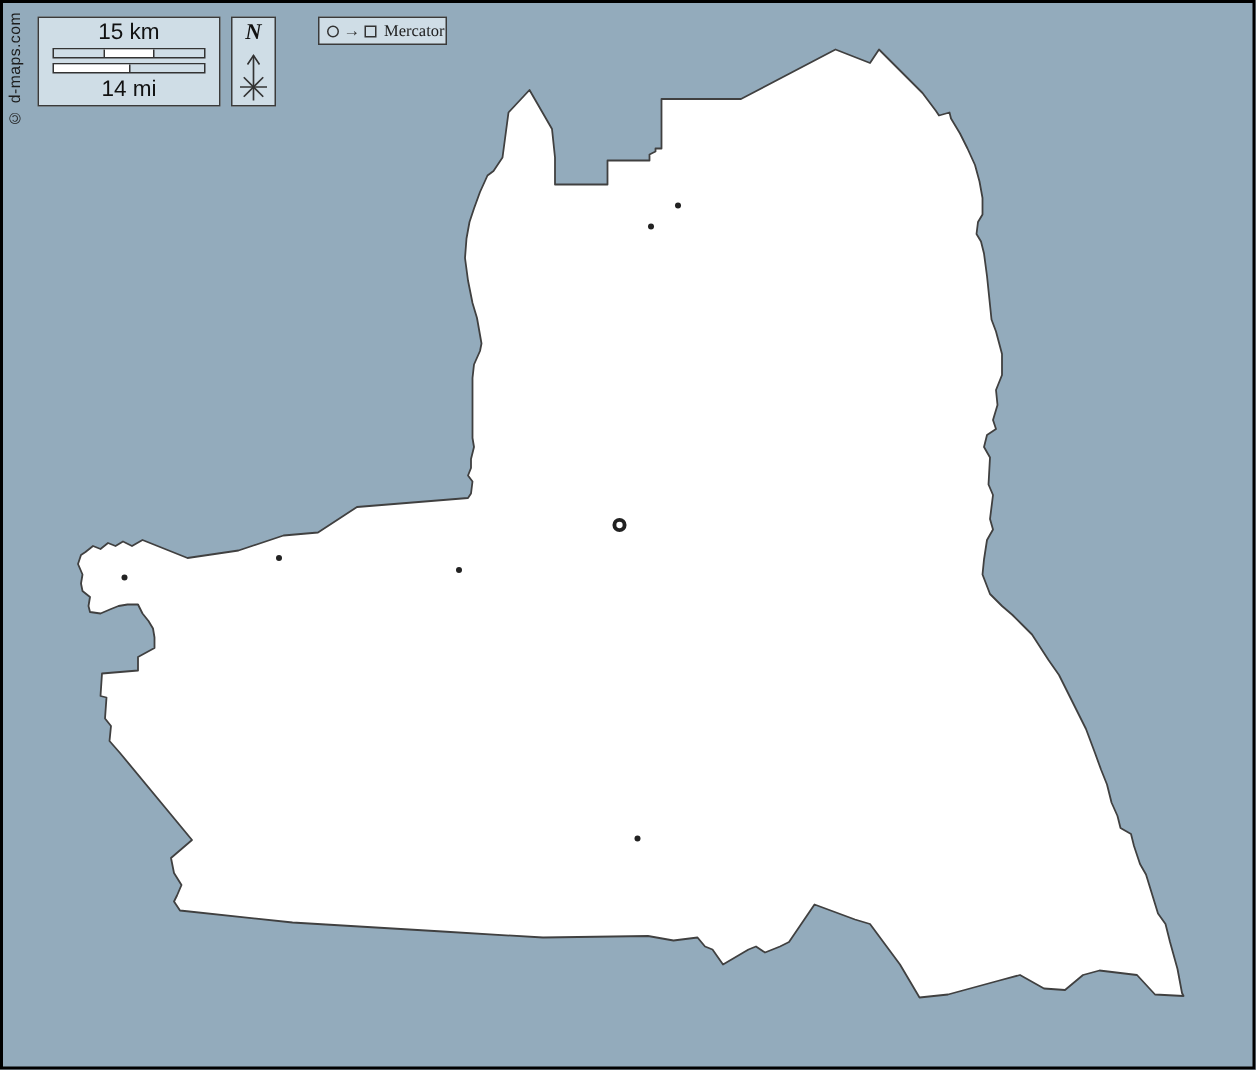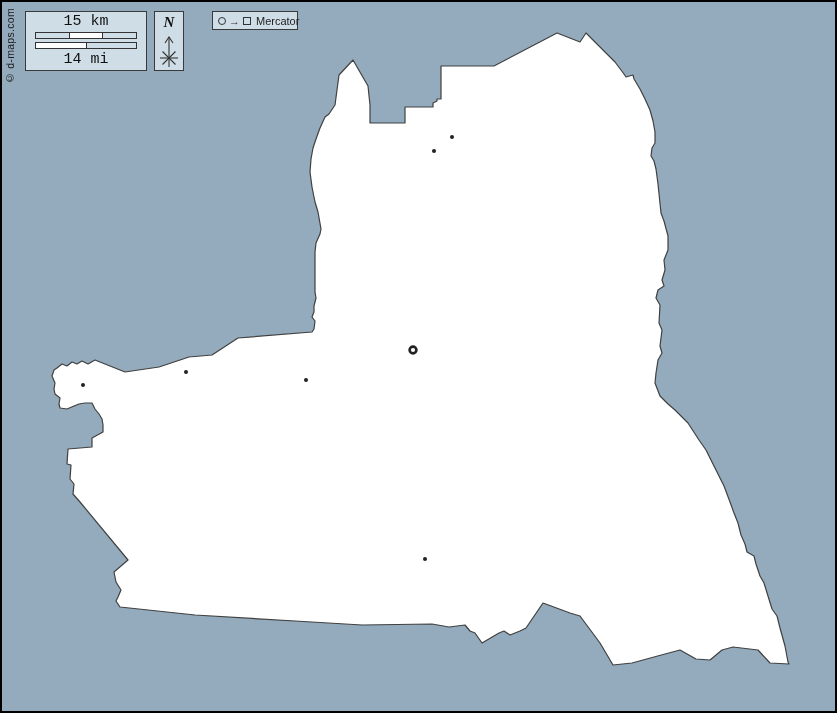--- a/index.html
+++ b/index.html
@@ -22,33 +22,33 @@
     white-space:nowrap;
   }
   
   .panel{
     position:absolute;
     background:var(--panel,#cfdde6);
     border:1px solid #3a3a3a;
     box-sizing:border-box;
   }
   #scale-box{left:23px;top:9px;width:122px;height:60px;display:flex;flex-direction:column;justify-content:space-between;padding:1px 9px 2px 9px;}
-  .scale-label{font-family:Liberation Mono, monospace;font-size:15px;color:#111;text-align:center;line-height:17px;}
+  .scale-label{font-family:Liberation Sans, sans-serif;font-size:15px;color:#111;text-align:center;line-height:17px;}
   .bar{display:flex;height:7px;border:1px solid #333;box-sizing:border-box;}
   .seg{flex:1;height:100%;}
   .seg + .seg{border-left:1px solid #333;}
   .seg.white{background:#fff;}
   .seg.gray{background:var(--panel,#cfdde6);}
   #compass-box{left:152px;top:9px;width:30px;height:60px;display:flex;flex-direction:column;align-items:center;}
   .north-label{font-family:"Liberation Serif",serif;font-style:italic;font-weight:bold;font-size:15px;color:#111;line-height:20px;}
   #mercator-box{left:210px;top:9px;width:86px;height:19px;display:flex;align-items:center;padding:0 5px;gap:3px;font-size:11px;color:#1d1d1d;}
   .proj-circle{width:8px;height:8px;border:1px solid #333;border-radius:50%;box-sizing:border-box;background:transparent;flex:0 0 auto;}
   .proj-arrow{font-size:11px;line-height:8px;color:#333;flex:0 0 auto;}
   .proj-square{width:8px;height:8px;border:1px solid #333;box-sizing:border-box;background:transparent;flex:0 0 auto;}
-  .proj-label{margin-left:2px;}
+  .proj-label{margin-left:2px;font-family:Liberation Serif, serif;}
 </style>
 </head>
 <body>
 
 <div id="stage" style="--sea: #93abbc; --land: #ffffff; --outline: #404040; --panel: #cfdde6;">
 
   <svg id="map-svg" width="837" height="713" viewBox="0 0 837 713">
     <path class="region" d="M351,58 L366,84 L368,103 L368,121 L403,121 L403,105 L431,105 L431,101 L435,99 L435,97 L439,97 L439,64 L492,64 L555,31 L578,40 L584,31 L590,37 L603,50 L613,60 L622,72 L624,75 L631,73 L632,77 L638,87 L643,97 L648,108 L651,119 L653,130 L653,141 L650,146 L649,154 L652,159 L654,167 L656,182 L659,211 L662,219 L666,234 L666,248 L662,258 L663,268 L660,278 L662,284 L656,288 L654,296 L658,303 L657,321 L660,328 L658,344 L660,351 L656,358 L654,371 L653,381 L658,394 L666,402 L673,408 L679,414 L686,421 L697,438 L704,448 L710,460 L717,474 L722,484 L728,500 L732,511 L736,521 L739,533 L743,542 L745,550 L752,554 L754,562 L758,574 L762,581 L770,607 L775,614 L778,626 L783,644 L786,660 L787,662 L768,661 L756,648 L731,645 L720,648 L708,658 L694,657 L678,648 L663,652 L641,658 L630,661 L611,663 L598,641 L578,614 L568,611 L541,601 L524,626 L518,629 L508,633 L502,629 L497,631 L480,641 L473,631 L468,629 L463,623 L447,625 L430,622 L360,623 L293,619 L193,613 L118,605 L114,599 L116,595 L119,588 L114,580 L112,570 L126,558 L78,500 L71,492 L72,482 L68,477 L69,463 L65,462 L66,447 L90,445 L90,436 L101,430 L101,423 L100,417 L97,412 L93,407 L90,401 L83,401 L77,402 L72,404 L65,407 L58,406 L57,402 L58,396 L53,392 L52,387 L53,381 L50,374 L52,368 L55,366 L60,362 L65,364 L70,360 L75,362 L80,359 L86,362 L93,358 L123,370 L157,365 L187,355 L210,353 L236,336 L310,330 L312,327 L313,319 L310,315 L312,310 L312,304 L314,296 L313,290 L313,277 L313,264 L313,250 L314,241 L318,232 L319,227 L316,210 L313,200 L310,185 L308,170 L309,157 L311,146 L314,137 L318,126 L323,115 L327,112 L333,103 L337,73 Z"></path>
     <g>
         <circle cx="450" cy="135" r="2" fill="#222222"></circle>

